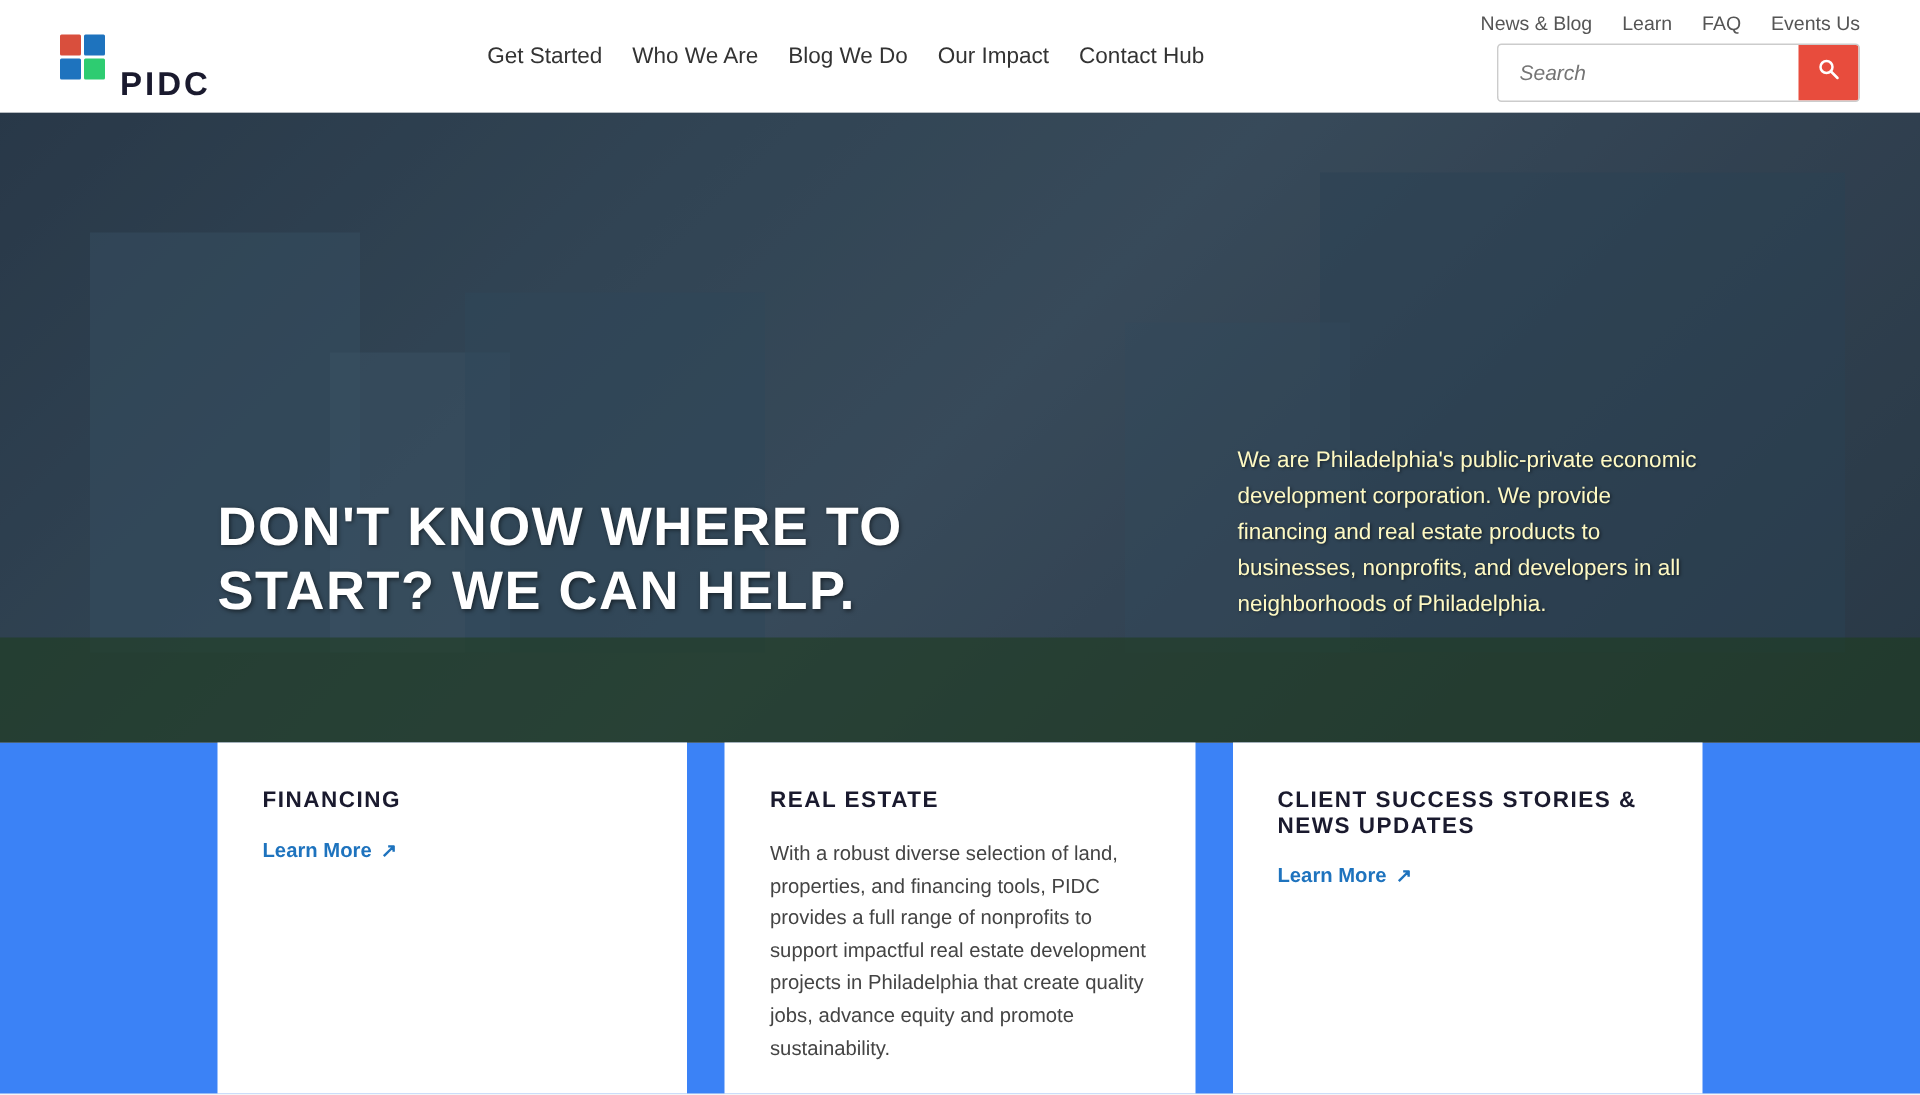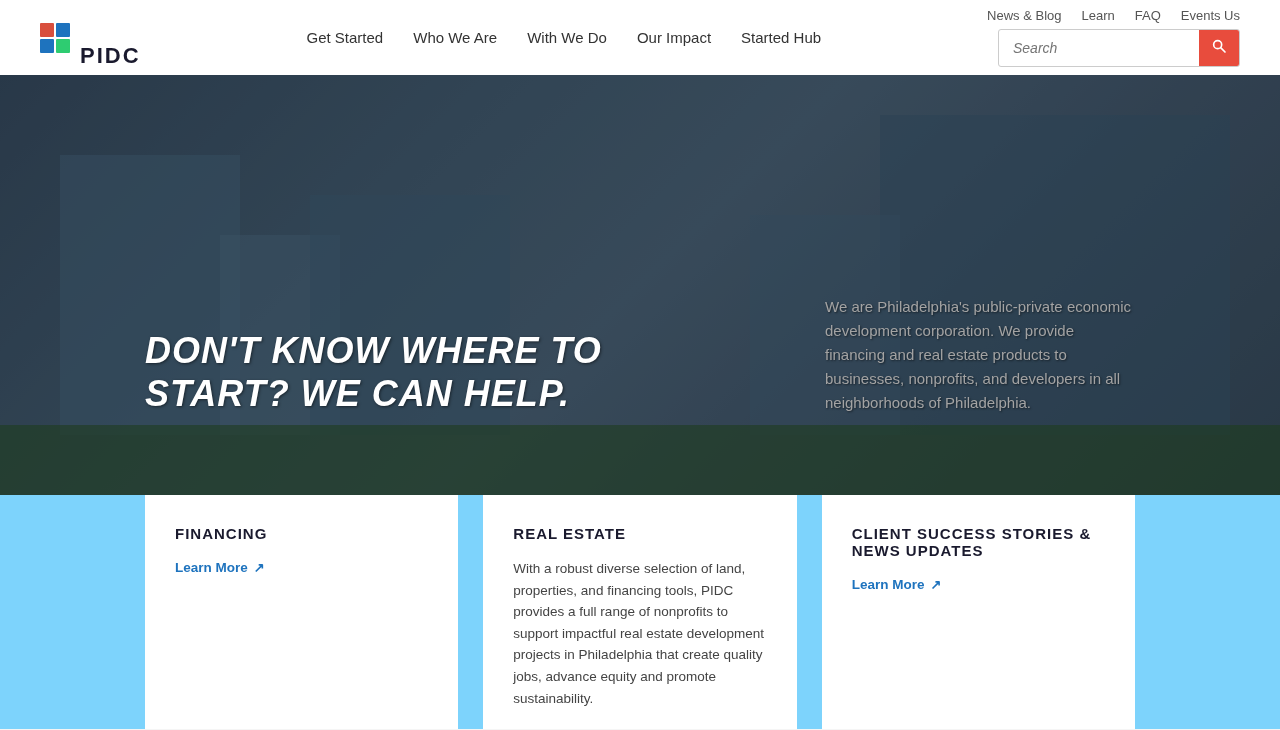--- a/index.html
+++ b/index.html
@@ -36,21 +36,21 @@
     .logo-text {
       font-size: 22px;
       font-weight: bold;
       color: #1a1a2e;
       letter-spacing: 2px;
       margin-top: 36px;
     }
     .main-nav {
       display: flex;
       align-items: center;
-      gap: 30px;
+      gap: 20px;
     }
     .main-nav a {
       text-decoration: none;
       color: #333;
       font-size: 15px;
       font-weight: 500;
     }
     .right-area {
       display: flex;
       flex-direction: column;
@@ -151,33 +151,32 @@
     }
     .hero-headline {
       color: #fff;
       font-size: 36px;
       font-weight: 900;
       text-transform: uppercase;
       line-height: 1.2;
       max-width: 480px;
       letter-spacing: 1px;
       text-shadow: 1px 1px 3px rgba(0,0,0,0.5);
-      font-style: italic;
     }
     .hero-description {
-      color: #a3a3a3;
+      color: #fef9c3;
       font-size: 15px;
       line-height: 1.6;
       max-width: 310px;
       text-shadow: 1px 1px 2px rgba(0,0,0,0.5);
     }
 
     
     .cards-section {
-      background: #7dd3fc;
+      background: #3b82f6;
       padding: 0 145px 0 145px;
       display: flex;
       gap: 25px;
       padding-bottom: 0;
     }
     .card {
       background: #fff;
       padding: 30px 30px 0 30px;
       flex: 1;
       min-height: 230px;
@@ -228,23 +227,23 @@
         <div class="c2"></div>
         <div class="c3"></div>
         <div class="c4"></div>
       </div>
       <span class="logo-text">PIDC</span>
     </div>
 
     <div class="main-nav">
       <a href="#">Get Started</a>
       <a href="#">Who We Are</a>
-      <a href="#">With We Do</a>
+      <a href="#">Blog We Do</a>
       <a href="#">Our Impact</a>
-      <a href="#">Started Hub</a>
+      <a href="#">Contact Hub</a>
     </div>
 
     <div class="right-area">
       <div class="secondary-nav">
         <a href="#">News &amp; Blog</a>
         <a href="#">Learn</a>
         <a href="#">FAQ</a>
         <a href="#">Events Us</a>
       </div>
       <div class="search-box">

